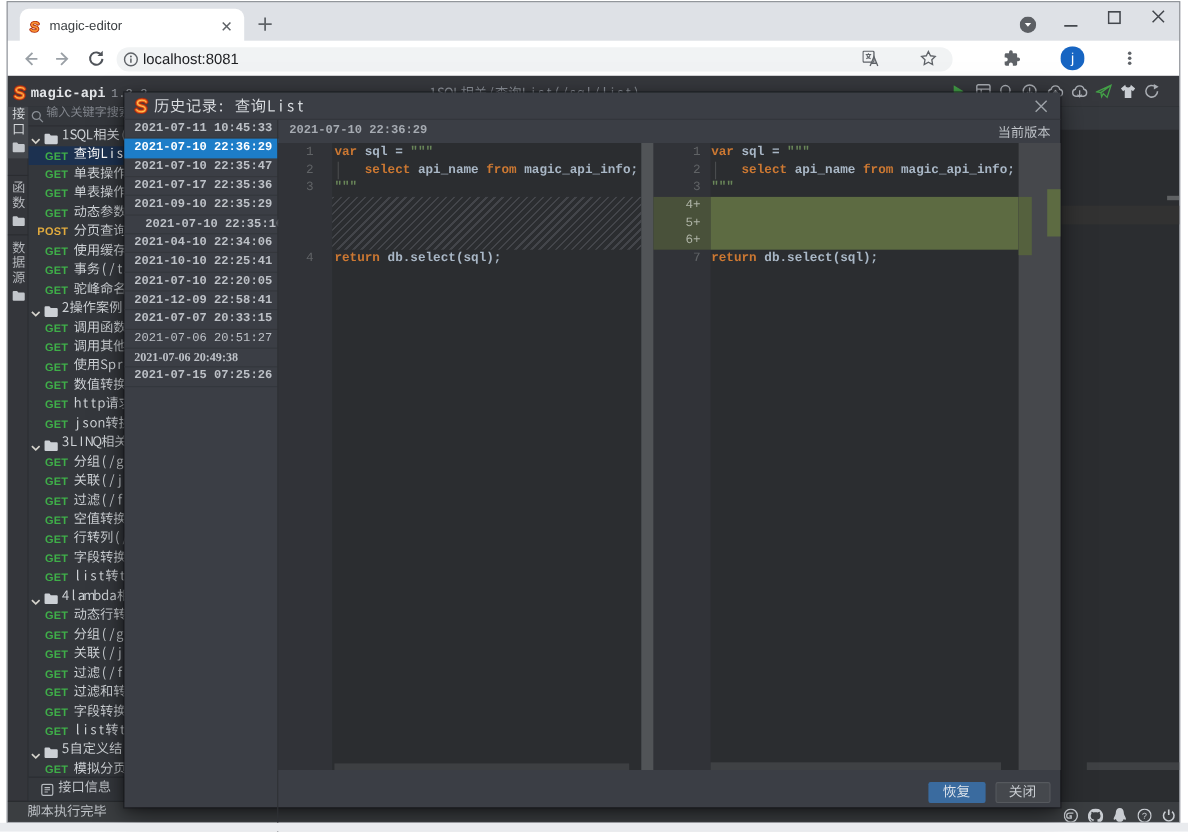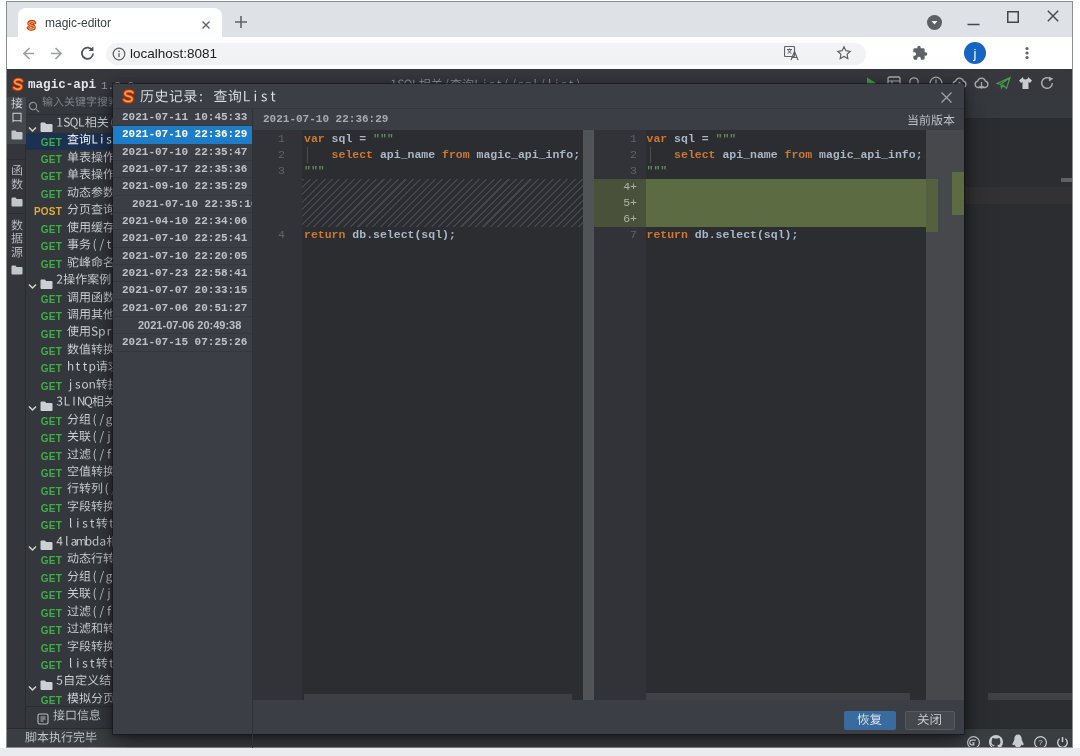--- a/index.html
+++ b/index.html
@@ -659,26 +659,26 @@
         <use href="#g93" transform="translate(38.00 10.56) scale(12)"></use>
       </svg>
     </div>
     <div class="abs" style="left:0px;top:25px;width:140px;height:17.33px;border-bottom:1px solid #34373c;color:#bdc1c7;font-family:Liberation Mono, monospace;font-weight:bold;font-size:11px;line-height:17.3px;padding-left:9px;white-space:pre">2021-07-11 10:45:33</div>
     <div class="abs" style="left:0px;top:42.33px;width:140px;height:17.33px;background:#1d7dc8;color:#fff;font-family:Liberation Mono,monospace;font-weight:bold;font-size:11px;line-height:17.3px;padding-left:9px;white-space:pre">2021-07-10 22:36:29</div>
     <div class="abs" style="left:0px;top:59.66px;width:140px;height:17.33px;border-bottom:1px solid #34373c;color:#bdc1c7;font-family:Liberation Mono,monospace;font-weight:bold;font-size:11px;line-height:17.3px;padding-left:9px;white-space:pre">2021-07-10 22:35:47</div>
     <div class="abs" style="left:0px;top:76.99px;width:140px;height:17.33px;border-bottom:1px solid #34373c;color:#bdc1c7;font-family:Liberation Mono,monospace;font-weight:bold;font-size:11px;line-height:17.3px;padding-left:9px;white-space:pre">2021-07-17 22:35:36</div>
     <div class="abs" style="left:0px;top:94.32px;width:140px;height:17.33px;border-bottom:1px solid #34373c;color:#bdc1c7;font-family:Liberation Mono,monospace;font-weight:bold;font-size:11px;line-height:17.3px;padding-left:9px;white-space:pre">2021-09-10 22:35:29</div>
     <div class="abs" style="left:0px;top:111.65px;width:140px;height:17.33px;border-bottom:1px solid #34373c;color:#bdc1c7;font-family:Liberation Mono,monospace;font-weight:bold;font-size:11px;line-height:17.3px;padding-left:19px;white-space:pre">2021-07-10 22:35:16</div>
     <div class="abs" style="left:0px;top:128.98px;width:140px;height:17.33px;border-bottom:1px solid #34373c;color:#bdc1c7;font-family:Liberation Mono,monospace;font-weight:bold;font-size:11px;line-height:17.3px;padding-left:9px;white-space:pre">2021-04-10 22:34:06</div>
-    <div class="abs" style="left:0px;top:146.31px;width:140px;height:17.33px;border-bottom:1px solid #34373c;color:#bdc1c7;font-family:Liberation Mono,monospace;font-weight:bold;font-size:11px;line-height:17.3px;padding-left:9px;white-space:pre">2021-07-10 22:25:41</div>
+    <div class="abs" style="left:0px;top:146.31px;width:140px;height:17.33px;border-bottom:1px solid #34373c;color:#bdc1c7;font-family:Liberation Mono,monospace;font-weight:bold;font-size:11px;line-height:17.3px;padding-left:9px;white-space:pre">2021-10-10 22:25:41</div>
     <div class="abs" style="left:0px;top:163.64px;width:140px;height:17.33px;border-bottom:1px solid #34373c;color:#bdc1c7;font-family:Liberation Mono,monospace;font-weight:bold;font-size:11px;line-height:17.3px;padding-left:9px;white-space:pre">2021-07-10 22:20:05</div>
-    <div class="abs" style="left:0px;top:180.97px;width:140px;height:17.33px;border-bottom:1px solid #34373c;color:#bdc1c7;font-family:Liberation Mono,monospace;font-weight:bold;font-size:11px;line-height:17.3px;padding-left:9px;white-space:pre">2021-07-23 22:58:41</div>
+    <div class="abs" style="left:0px;top:180.97px;width:140px;height:17.33px;border-bottom:1px solid #34373c;color:#bdc1c7;font-family:Liberation Mono,monospace;font-weight:bold;font-size:11px;line-height:17.3px;padding-left:9px;white-space:pre">2021-12-09 22:58:41</div>
     <div class="abs" style="left:0px;top:198.3px;width:140px;height:17.33px;border-bottom:1px solid #34373c;color:#bdc1c7;font-family:Liberation Mono,monospace;font-weight:bold;font-size:11px;line-height:17.3px;padding-left:9px;white-space:pre">2021-07-07 20:33:15</div>
-    <div class="abs" style="left:0px;top:215.63px;width:140px;height:17.33px;border-bottom:1px solid #34373c;color:#bdc1c7;font-family:Liberation Mono,monospace;font-weight:bold;font-size:11px;line-height:17.3px;padding-left:9px;white-space:pre">2021-07-06 20:51:27</div>
-    <div class="abs" style="left:0px;top:232.96px;width:140px;height:17.33px;border-bottom:1px solid #34373c;color:#bdc1c7;font-family:Liberation Sans, sans-serif;font-weight:bold;font-size:11px;line-height:17.3px;padding-left:25px;white-space:pre">2021-07-06 20:49:38</div>
+    <div class="abs" style="left:0px;top:215.63px;width:140px;height:17.33px;border-bottom:1px solid #34373c;color:#bdc1c7;font-family:Liberation Mono,monospace;font-weight:normal;font-size:11px;line-height:17.3px;padding-left:9px;white-space:pre">2021-07-06 20:51:27</div>
+    <div class="abs" style="left:0px;top:232.96px;width:140px;height:17.33px;border-bottom:1px solid #34373c;color:#bdc1c7;font-family:Liberation Serif, serif;font-weight:bold;font-size:11px;line-height:17.3px;padding-left:9px;white-space:pre">2021-07-06 20:49:38</div>
     <div class="abs" style="left:0px;top:250.29px;width:140px;height:17.33px;border-bottom:1px solid #34373c;color:#bdc1c7;font-family:Liberation Mono,monospace;font-weight:bold;font-size:11px;line-height:17.3px;padding-left:9px;white-space:pre">2021-07-15 07:25:26</div>
     <div class="abs" style="left:139px;top:25px;width:1px;height:650px;background:#2e3135"></div>
     <div class="abs" style="left:140px;top:46px;width:711px;height:570px;background:#2b2d30"></div>
     <div class="abs" style="left:140px;top:46px;width:49px;height:570px;background:#313338"></div>
     <div class="abs" style="left:481px;top:46px;width:52px;height:570px;background:#313338"></div>
     <div class="abs" style="left:150px;top:47px;width:22px;height:16px;">
       <span class="lnum" style="position:static;display:block;width:22px">1</span>
     </div>
     <div class="code-line" style="left:191px;top:47px"><span class="kw">var</span> sql = <span class="str">"""</span></div>
     <div class="abs" style="left:150px;top:63px;width:22px;height:16px;">

